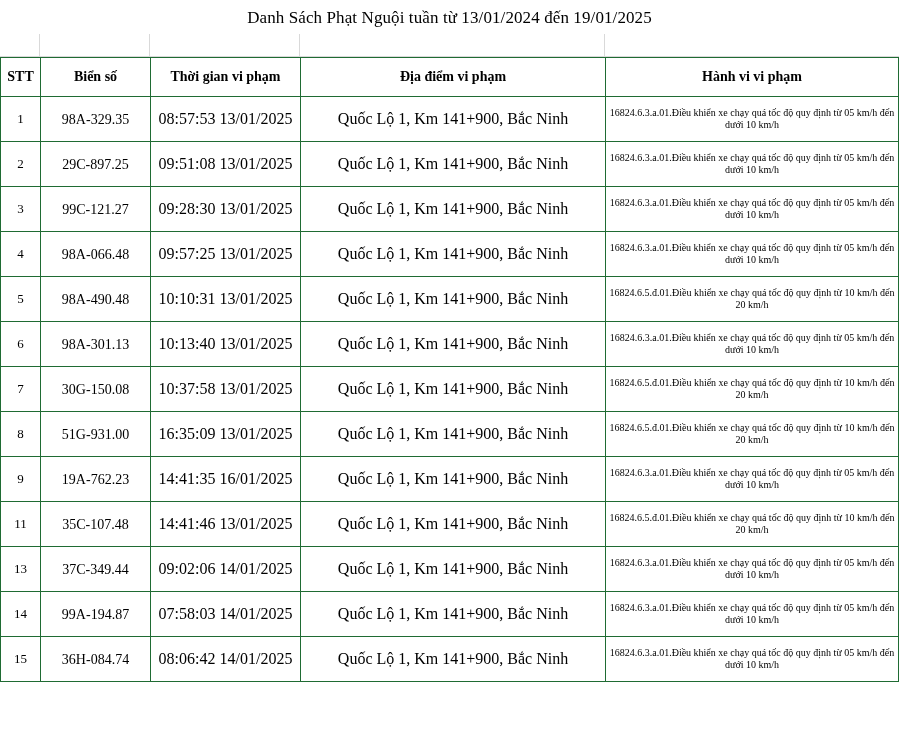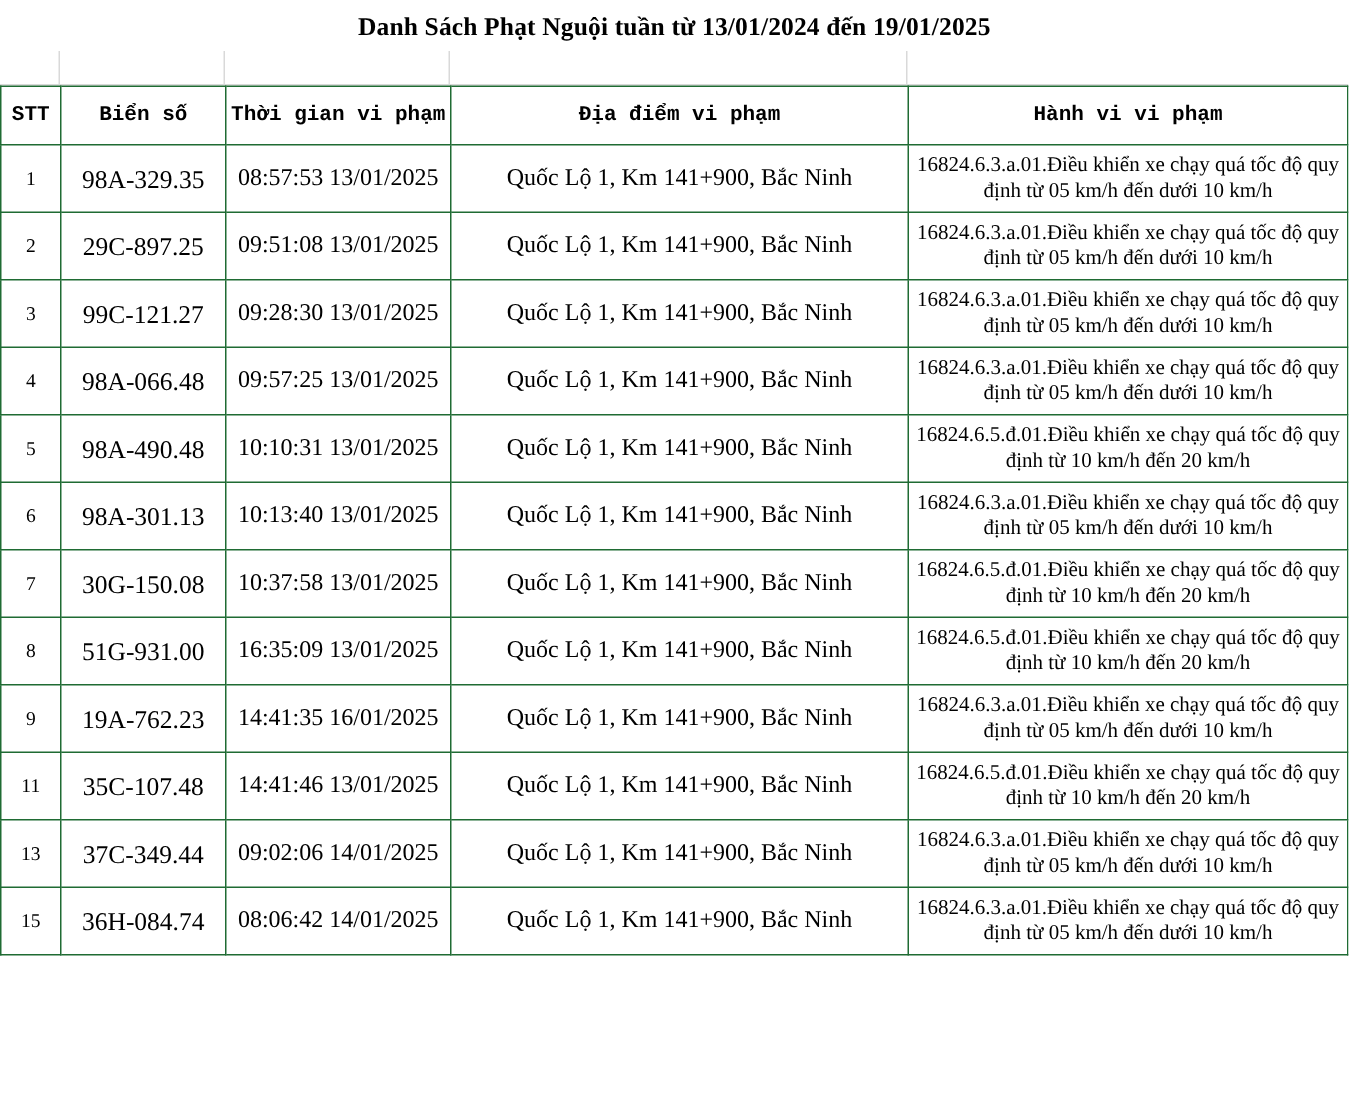--- a/index.html
+++ b/index.html
@@ -15,21 +15,21 @@
     overflow: hidden;
   }
   .page {
     position: relative;
     width: 899px;
     height: 738px;
     box-sizing: border-box;
   }
   .doc-title {
     text-align: center;
-    font-weight: bold;
+    font-weight: normal;
     font-size: 17px;
     letter-spacing: 0.1px;
     padding-top: 8px;
     padding-bottom: 6px;
     line-height: 1.2;
   }
   .spacer-row {
     height: 22px;
     border-bottom: 1px solid #d9d9d9;
     display: flex;
@@ -50,39 +50,38 @@
     border: 1px solid #1f6b33;
     padding: 0;
     vertical-align: middle;
     text-align: center;
   }
   table.pn-table thead th {
     font-weight: bold;
     font-size: 14px;
     height: 38px;
     line-height: 1.2;
-    font-family: Liberation Mono, monospace;
   }
   table.pn-table tbody td {
     height: 44px;
     line-height: 1.25;
   }
   col.c-stt { width: 40px; }
   col.c-plate { width: 110px; }
   col.c-time { width: 150px; }
   col.c-place { width: 305px; }
   col.c-behavior { width: 293px; }
 
   .cell-behavior {
-    font-size: 14px;
+    font-size: 10px;
     padding: 0 4px;
     line-height: 1.25;
   }
   .cell-stt { font-size: 13px; }
-  .cell-plate { font-size: 17px; }
+  .cell-plate { font-size: 14px; }
   .cell-time { font-size: 16px; }
   .cell-place { font-size: 16px; }
 </style>
 </head>
 <body>
 
 <div class="page">
 
   <div class="doc-title">Danh Sách Phạt Nguội tuần từ 13/01/2024 đến 19/01/2025</div>
 
@@ -183,20 +182,27 @@
         <td class="cell-behavior">16824.6.5.đ.01.Điều khiển xe chạy quá tốc độ quy định từ 10 km/h đến 20 km/h</td>
       </tr>
       <tr>
         <td class="cell-stt">13</td>
         <td class="cell-plate">37C-349.44</td>
         <td class="cell-time">09:02:06 14/01/2025</td>
         <td class="cell-place">Quốc Lộ 1, Km 141+900, Bắc Ninh</td>
         <td class="cell-behavior">16824.6.3.a.01.Điều khiển xe chạy quá tốc độ quy định từ 05 km/h đến dưới 10 km/h</td>
       </tr>
       <tr>
+        <td class="cell-stt">14</td>
+        <td class="cell-plate">99A-194.87</td>
+        <td class="cell-time">07:58:03 14/01/2025</td>
+        <td class="cell-place">Quốc Lộ 1, Km 141+900, Bắc Ninh</td>
+        <td class="cell-behavior">16824.6.3.a.01.Điều khiển xe chạy quá tốc độ quy định từ 05 km/h đến dưới 10 km/h</td>
+      </tr>
+      <tr>
         <td class="cell-stt">15</td>
         <td class="cell-plate">36H-084.74</td>
         <td class="cell-time">08:06:42 14/01/2025</td>
         <td class="cell-place">Quốc Lộ 1, Km 141+900, Bắc Ninh</td>
         <td class="cell-behavior">16824.6.3.a.01.Điều khiển xe chạy quá tốc độ quy định từ 05 km/h đến dưới 10 km/h</td>
       </tr>
     </tbody>
   </table>
 
 </div>

